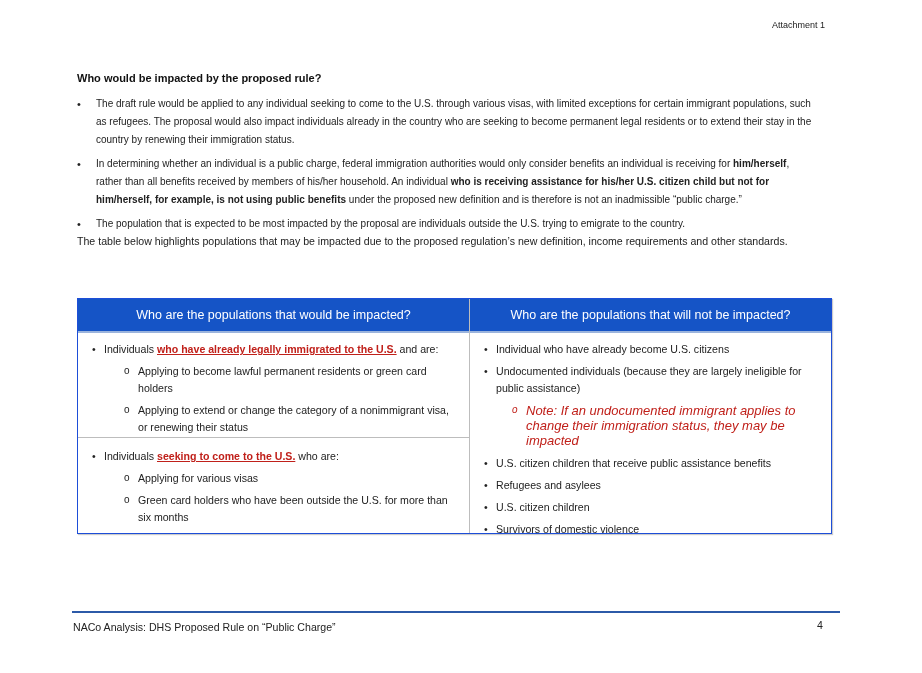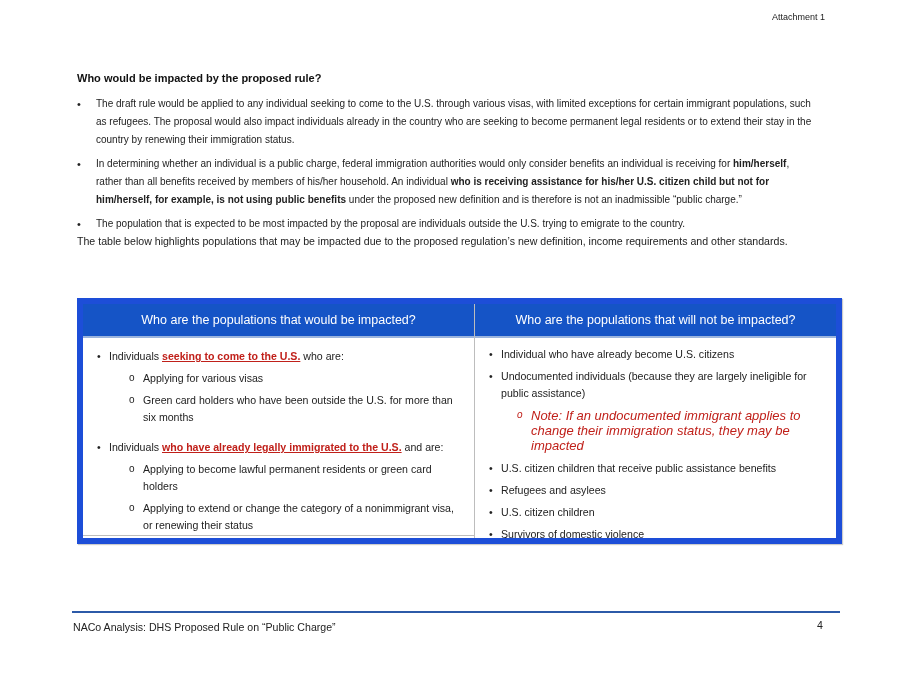--- a/index.html
+++ b/index.html
@@ -1,23 +1,23 @@
 <!DOCTYPE html>
 <html><head>
 <meta charset="utf-8">
 <style>
   html, body { margin:0; padding:0; background:#ffffff; }
   body { width:922px; height:673px; position:relative; overflow:hidden; font-family:"Liberation Sans", sans-serif; color:#1a1a1a; }
-  .attach { position:absolute; right:97px; top:12px; font-size:9px; color:#222;text-align:center; }
+  .attach { position:absolute; right:97px; top:20px; font-size:9px; color:#222;text-align:center; }
   .h1 { position:absolute; left:77px; top:72px; font-size:11px; font-weight:bold; color:#111; }
   .bullets { position:absolute; left:77px; top:95px; width:735px; font-size:10px; line-height:18px; color:#222; }
   .bul { position:relative; padding-left:19px; margin-bottom:6px; }
   .bul::before { content:"\2022"; position:absolute; left:0; top:0; font-size:11px; }
   .para { position:absolute; left:77px; top:232px; width:735px; font-size:10.6px; line-height:18px; color:#222; }
-  .tbl { position:absolute; left:77px; top:298px; width:753px; height:234px; border:6px solid #1d4ed8; box-shadow:1px 1px 1px #ccc; }
+  .tbl { position:absolute; left:77px; top:298px; width:753px; height:234px; border:1px solid #1d4ed8; box-shadow:1px 1px 1px #ccc; }
   .col { position:absolute; top:0; bottom:0; }
   .col-left { left:0; width:391px; border-right:1px solid #bdbdbd; }
   .col-right { left:392px; right:0; }
   .hdr { height:32px; background:#1554c6; color:#fff; font-size:12.5px; text-align:center; line-height:32px; border-bottom:2px solid #9bb4dd; }
   .cell { font-size:10.6px; line-height:17px; color:#222; padding:8px 12px 0 12px; }
   .cell1 { height:96px; border-bottom:1px solid #bdbdbd; }
   .li { position:relative; padding-left:14px; margin-bottom:5px; }
   .li::before { content:"\2022"; position:absolute; left:2px; top:0; }
   .sub { position:relative; padding-left:14px; margin-left:34px; margin-bottom:5px; }
   .sub::before { content:"o"; position:absolute; left:0; top:-1px; font-size:10px; }
@@ -41,29 +41,29 @@
   <div class="bul"><span>The draft rule would be applied to any individual seeking to come to the U.S. through various visas, with limited exceptions for certain immigrant populations, such as refugees. The proposal would also impact individuals already in the country who are seeking to become permanent legal residents or to extend their stay in the country by renewing their immigration status.</span></div>
   <div class="bul"><span>In determining whether an individual is a public charge, federal immigration authorities would only consider benefits an individual is receiving for </span><b>him/herself</b><span>, rather than all benefits received by members of his/her household. An individual </span><b>who is receiving assistance for his/her U.S. citizen child but not for him/herself, for example, is not using public benefits</b><span> under the proposed new definition and is therefore is not an inadmissible “public charge.”</span></div>
   <div class="bul"><span>The population that is expected to be most impacted by the proposal are individuals outside the U.S. trying to emigrate to the country.</span></div>
 </div>
 
 <div class="para">The table below highlights populations that may be impacted due to the proposed regulation’s new definition, income requirements and other standards.</div>
 
 <div class="tbl">
   <div class="col col-left">
     <div class="hdr">Who are the populations that would be impacted?</div>
+    <div class="cell cell1">
+      <div class="li"><span>Individuals </span><span class="red">who have already legally immigrated to the U.S.</span><span> and are:</span></div>
+      <div class="sub">Applying to become lawful permanent residents or green card holders</div>
+      <div class="sub">Applying to extend or change the category of a nonimmigrant visa, or renewing their status</div>
+    </div>
     <div class="cell" style="padding-top:10px;">
       <div class="li"><span>Individuals </span><span class="red">seeking to come to the U.S.</span><span> who are:</span></div>
       <div class="sub">Applying for various visas</div>
       <div class="sub">Green card holders who have been outside the U.S. for more than six months</div>
-    </div>
-    <div class="cell cell1">
-      <div class="li"><span>Individuals </span><span class="red">who have already legally immigrated to the U.S.</span><span> and are:</span></div>
-      <div class="sub">Applying to become lawful permanent residents or green card holders</div>
-      <div class="sub">Applying to extend or change the category of a nonimmigrant visa, or renewing their status</div>
     </div>
   </div>
   <div class="col col-right">
     <div class="hdr">Who are the populations that will not be impacted?</div>
     <div class="cell right-cell">
       <div class="li">Individual who have already become U.S. citizens</div>
       <div class="li" style="margin-bottom:6px;">Undocumented individuals (because they are largely ineligible for public assistance)</div>
       <div class="sub note" style="margin-bottom:7px;">Note: If an undocumented immigrant applies to change their immigration status, they may be impacted</div>
       <div class="li">U.S. citizen children that receive public assistance benefits</div>
       <div class="li">Refugees and asylees</div>

